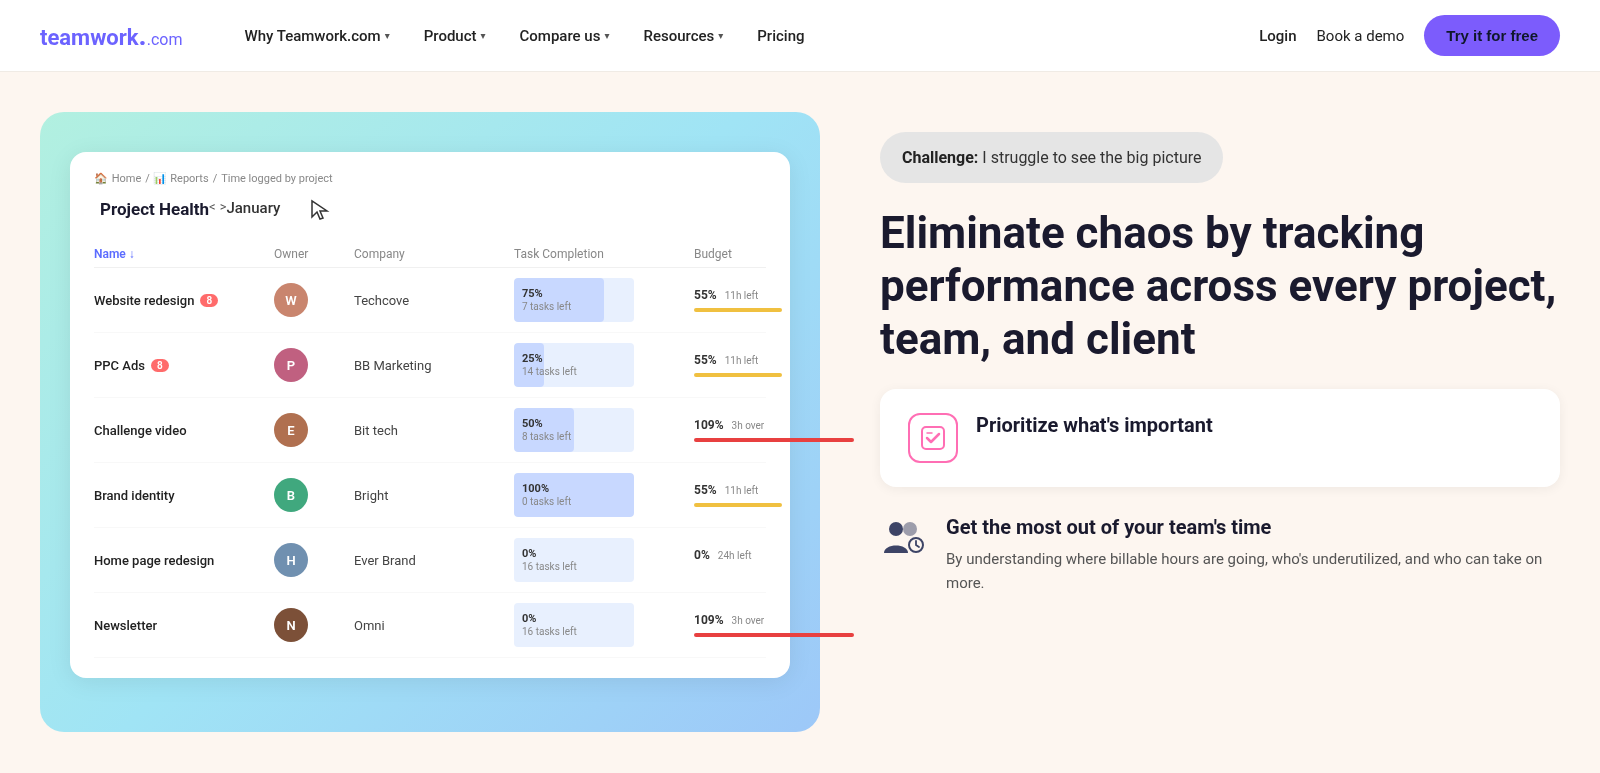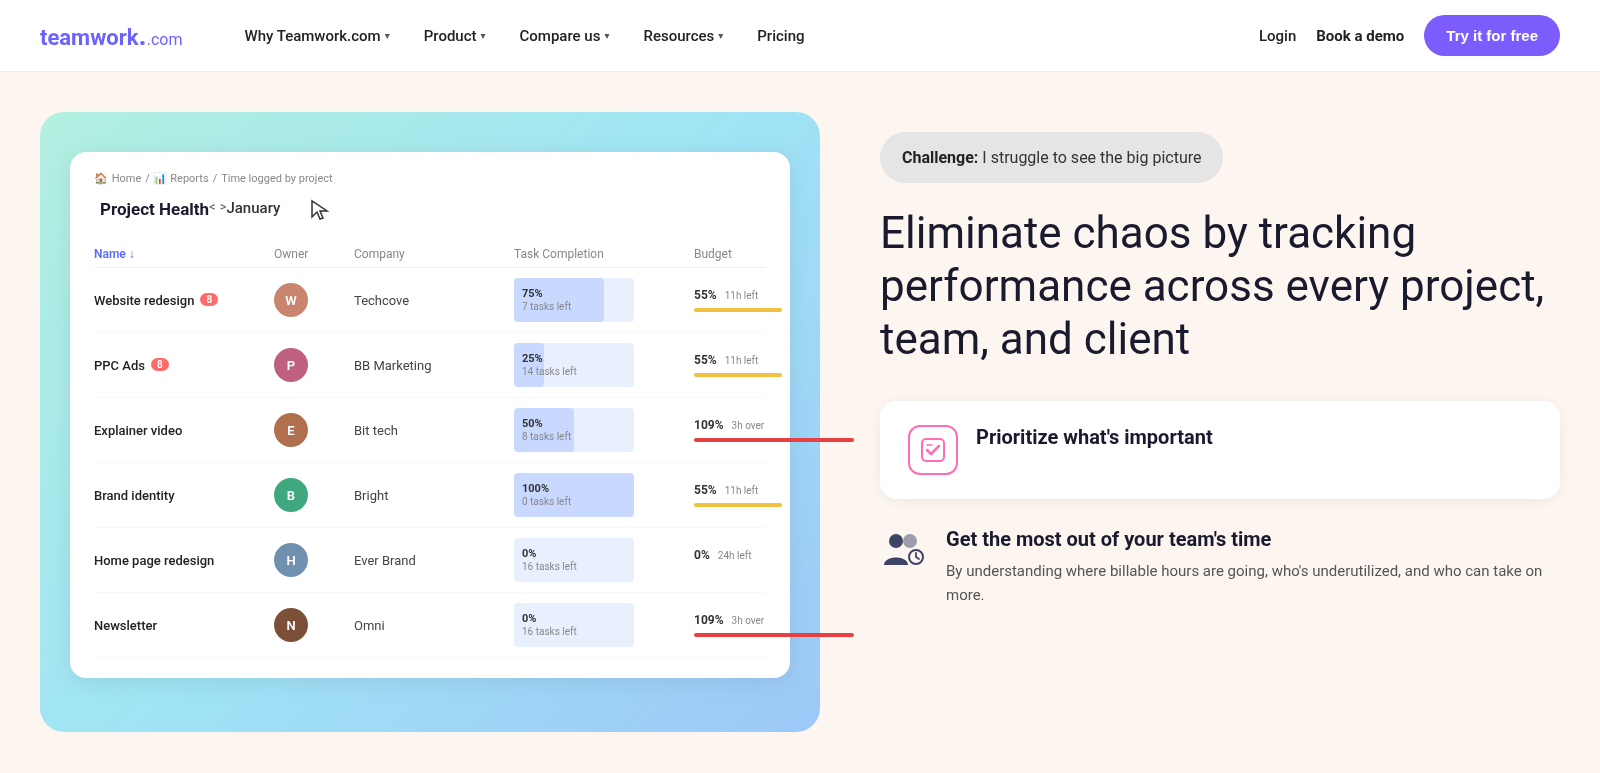--- a/index.html
+++ b/index.html
@@ -55,26 +55,26 @@
     }
     .nav-login {
       font-size: 15px;
       color: #222;
       font-weight: 500;
       cursor: pointer;
     }
     .nav-demo {
       font-size: 15px;
       color: #222;
-      font-weight: 700;
+      font-weight: 400;
       cursor: pointer;
     }
     .nav-try {
       background: #7c5cfc;
-      color: #ffffff;
+      color: #0f172a;
       border: none;
       border-radius: 30px;
       padding: 12px 22px;
       font-size: 15px;
       font-weight: 600;
       cursor: pointer;
     }
 
     
     .main {
@@ -157,21 +157,21 @@
       grid-template-columns: 180px 80px 160px 180px 160px;
       padding: 10px 0;
       border-bottom: 1px solid #f8f8f8;
       align-items: center;
     }
     .project-name {
       font-size: 13px;
       color: #222;
       font-weight: 500;
       display: flex;
-      align-items: flex-start;
+      align-items: center;
       gap: 6px;
     }
     .badge {
       background: #ff6b6b;
       color: #fff;
       border-radius: 10px;
       font-size: 10px;
       padding: 1px 6px;
       font-weight: 600;
     }
@@ -260,24 +260,24 @@
       border-radius: 30px;
       padding: 16px 22px;
       font-size: 16px;
       color: #333;
       margin-bottom: 24px;
     }
     .challenge-badge strong { color: #222; }
 
     .hero-title {
       font-size: 44px;
-      font-weight: 400;
+      font-weight: 700;
       color: #1a1a2e;
       line-height: 1.2;
-      margin-bottom: 36px;
+      margin-bottom: 24px;
     }
 
     .feature-card {
       background: #fff;
       border-radius: 16px;
       padding: 24px 28px;
       margin-bottom: 20px;
       box-shadow: 0 2px 12px rgba(0,0,0,0.06);
     }
     .feature-icon-wrap {
@@ -452,21 +452,21 @@
     <div class="budget-cell">
       <div class="budget-top">
         <span class="budget-pct">55%</span>
         <span class="budget-note">11h left</span>
       </div>
       <div class="budget-bar" style="background: #f0c040; width: 55%;"></div>
     </div>
   </div>
           <div class="table-row">
     <div class="project-name">
-      <span>Explainer video</span>
+      <span>Challenge video</span>
 
     </div>
     <div>
       <div class="avatar" style="background:#b07050">E</div>
     </div>
     <div class="company-name">Bit tech</div>
     <div>
       <div class="completion-bar-wrap">
         <div class="completion-bar-fill" style="width:50%; background:#c8d8ff;"></div>
         <div class="completion-text">

